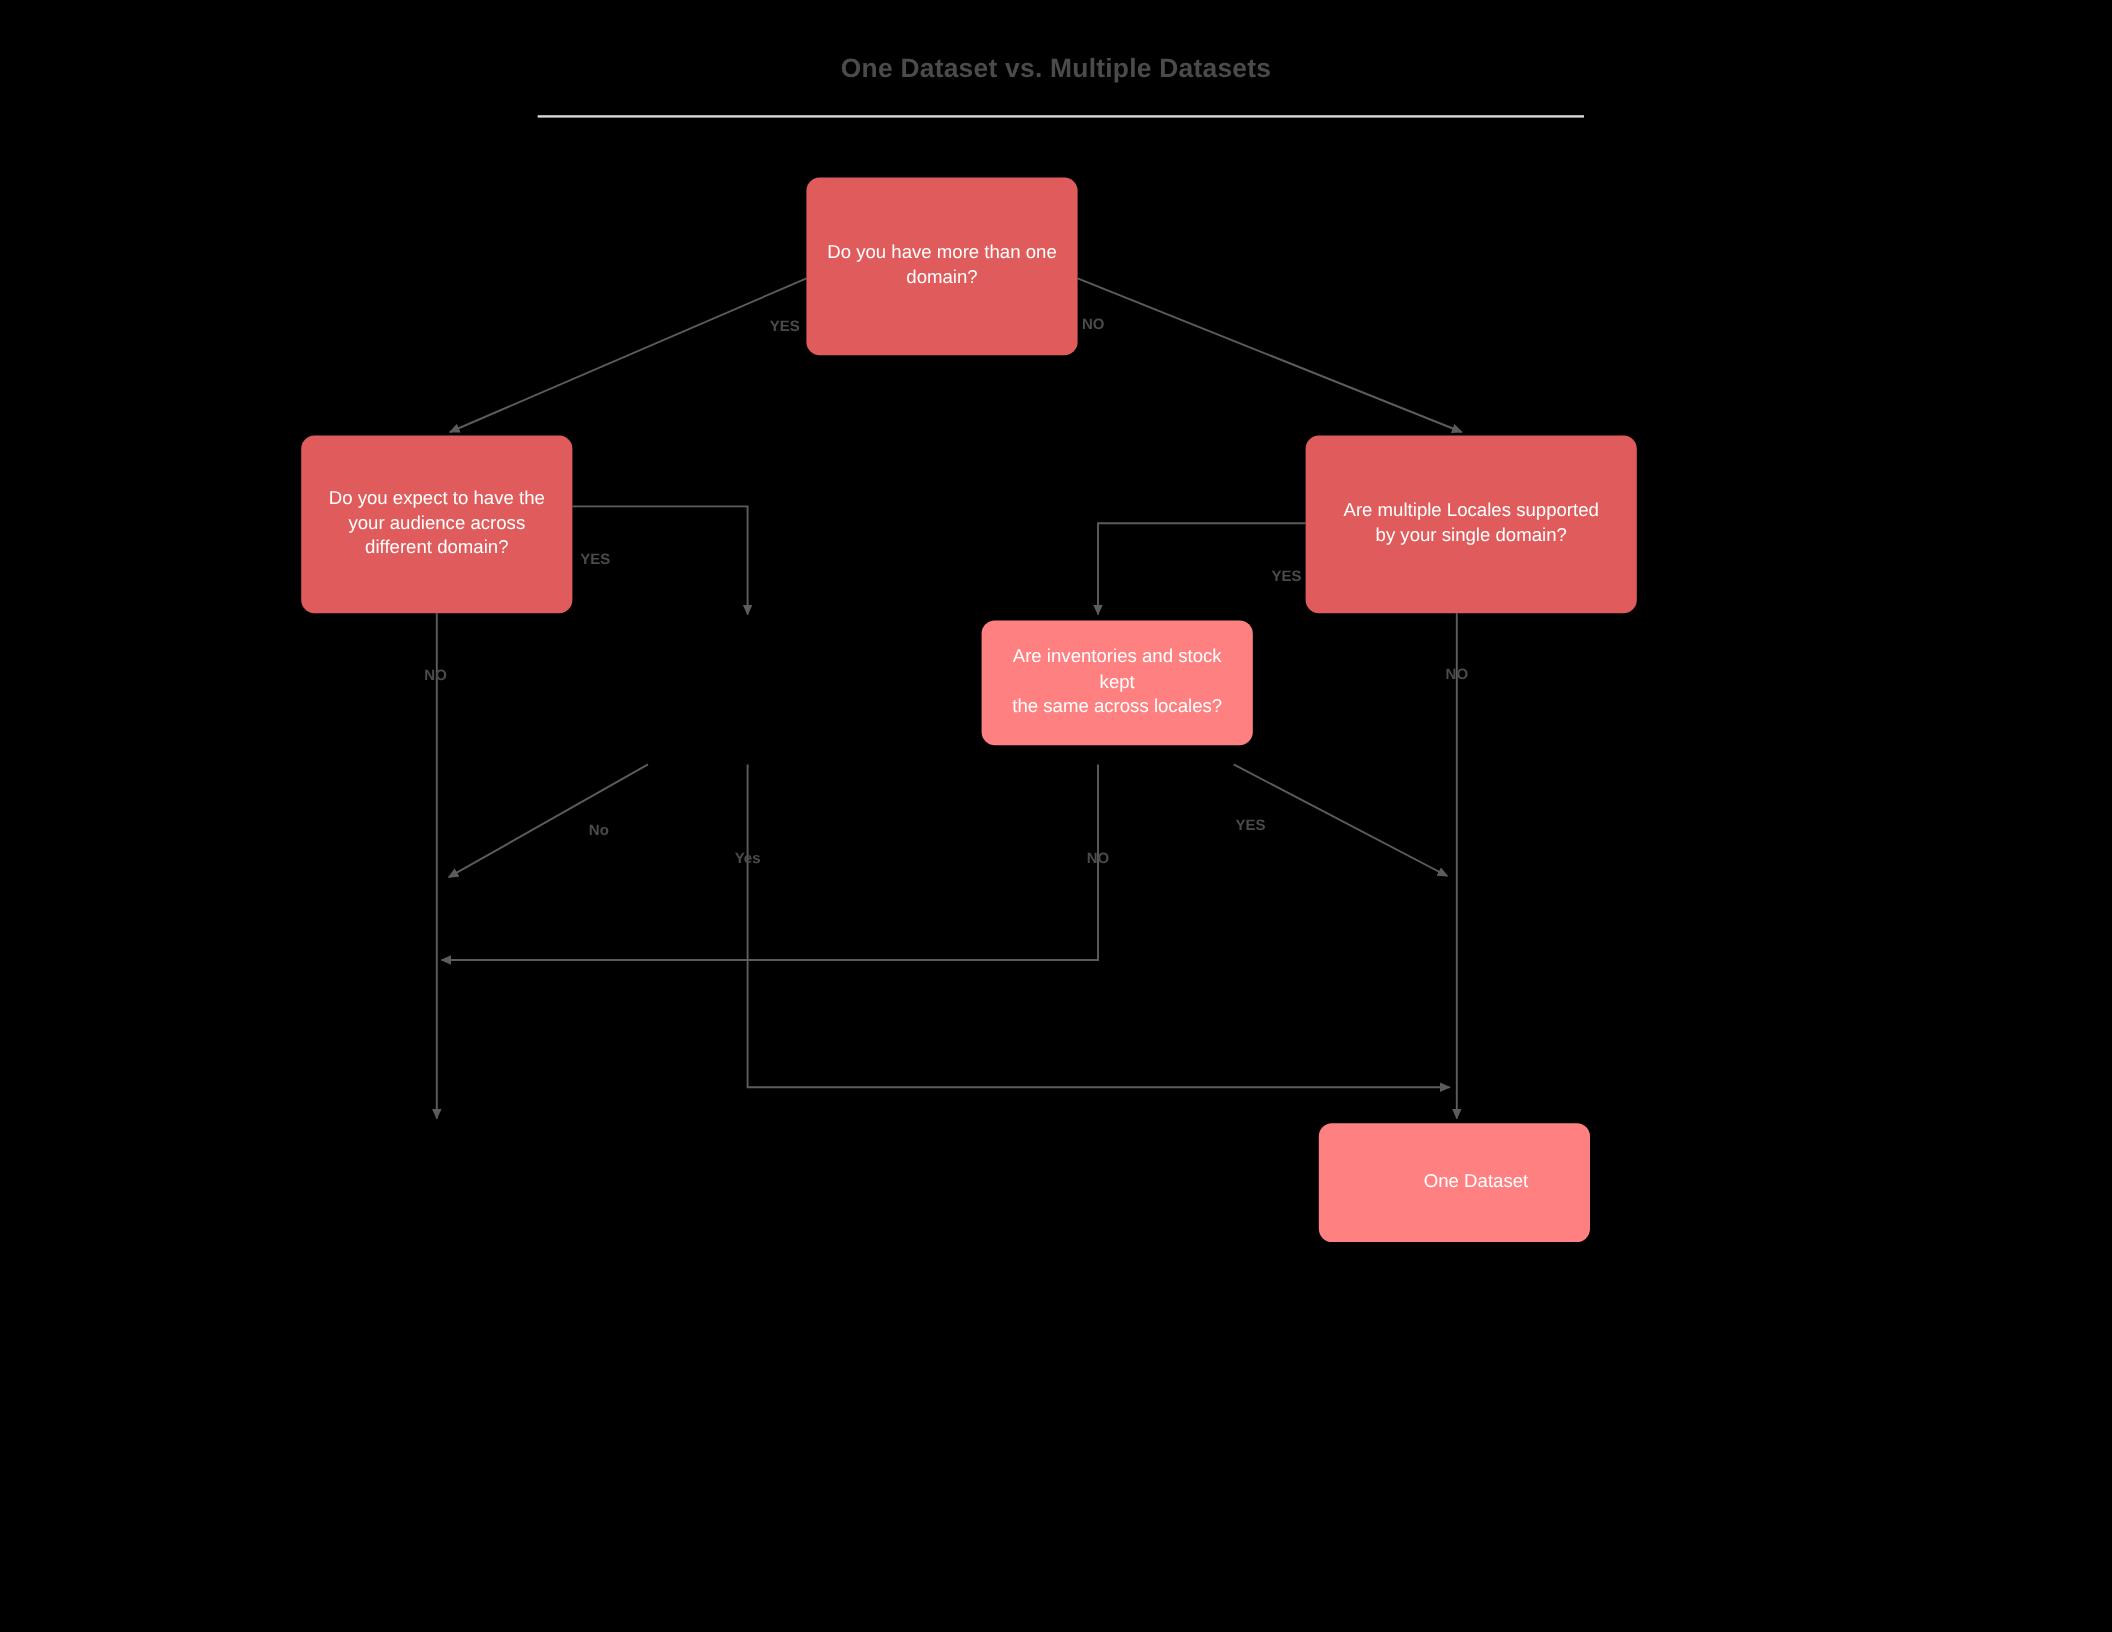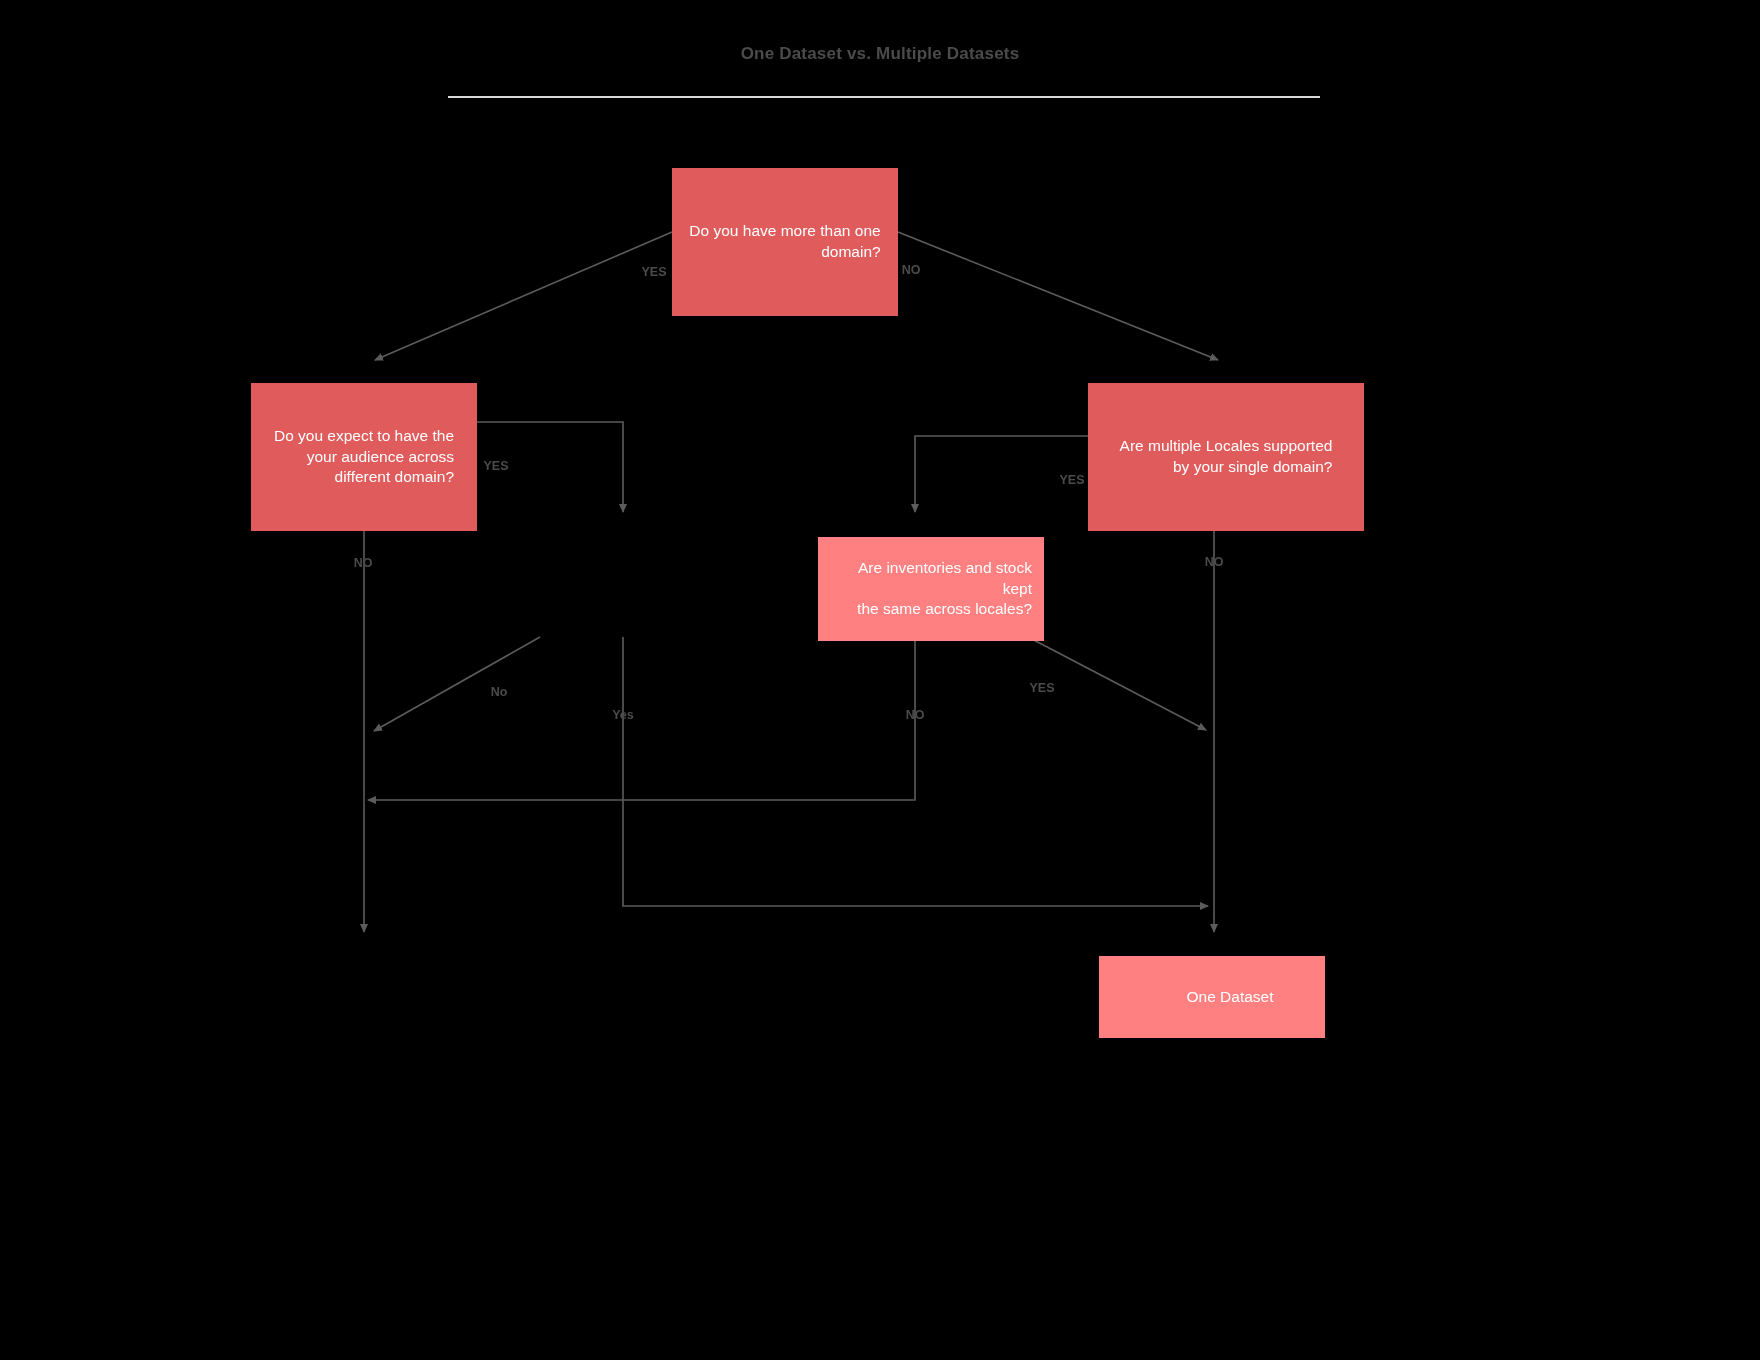--- a/index.html
+++ b/index.html
@@ -21,47 +21,46 @@
     top: 0;
     width: 1760px;
     height: 1360px;
   }
   .title {
     position: absolute;
     left: 0;
     top: 44px;
     width: 1760px;
     text-align: center;
-    font-size: 17px;
+    font-size: 22px;
     font-weight: bold;
     color: #4b4b4b;
     letter-spacing: 0.2px;
   }
   .title-rule {
     position: absolute;
     left: 448px;
     top: 96px;
     width: 872px;
     height: 2px;
     background: #d8d8d8;
   }
   .node {
     position: absolute;
     box-sizing: border-box;
-    border-radius: 0;
+    border-radius: 11px;
     display: flex;
     align-items: center;
     justify-content: center;
-    text-align: right;
+    text-align: center;
     color: #ffffff;
     font-size: 15.5px;
     line-height: 1.33;
     padding: 8px 12px;
     white-space: pre-line;
-    margin-top: 20px;
   }
   .node.dark { background: #e05c5c; }
   .node.light { background: #ff8080; }
 
   .edge-label {
     position: absolute;
     font-size: 12.5px;
     font-weight: bold;
     color: #4b4b4b;
     white-space: nowrap;
@@ -116,21 +115,21 @@
 different domain?</div>
 
   <div class="node dark" style="left:1088px; top:363px; width:276px; height:148px;">Are multiple Locales supported
 by your single domain?</div>
 
 
   <div class="node light" style="left:818px; top:517px; width:226px; height:104px;">Are inventories and stock kept
 the same across locales?</div>
 
 
-  <div class="node light" style="left:1099px; top:936px; width:226px; height:82px;padding-left:48px;">One Dataset</div>
+  <div class="node light" style="left:1099px; top:936px; width:226px; height:99px;padding-left:48px;">One Dataset</div>
 
   <div class="edge-label" style="left:654px; top:228px;">YES</div>
   <div class="edge-label" style="left:911px; top:226px;">NO</div>
   <div class="edge-label" style="left:496px; top:422px;">YES</div>
   <div class="edge-label" style="left:363px; top:519px;">NO</div>
   <div class="edge-label plain" style="left:499px; top:648px;">No</div>
   <div class="edge-label plain" style="left:623px; top:671px;">Yes</div>
   <div class="edge-label" style="left:1072px; top:436px;">YES</div>
   <div class="edge-label" style="left:1214px; top:518px;">NO</div>
   <div class="edge-label" style="left:915px; top:671px;">NO</div>

